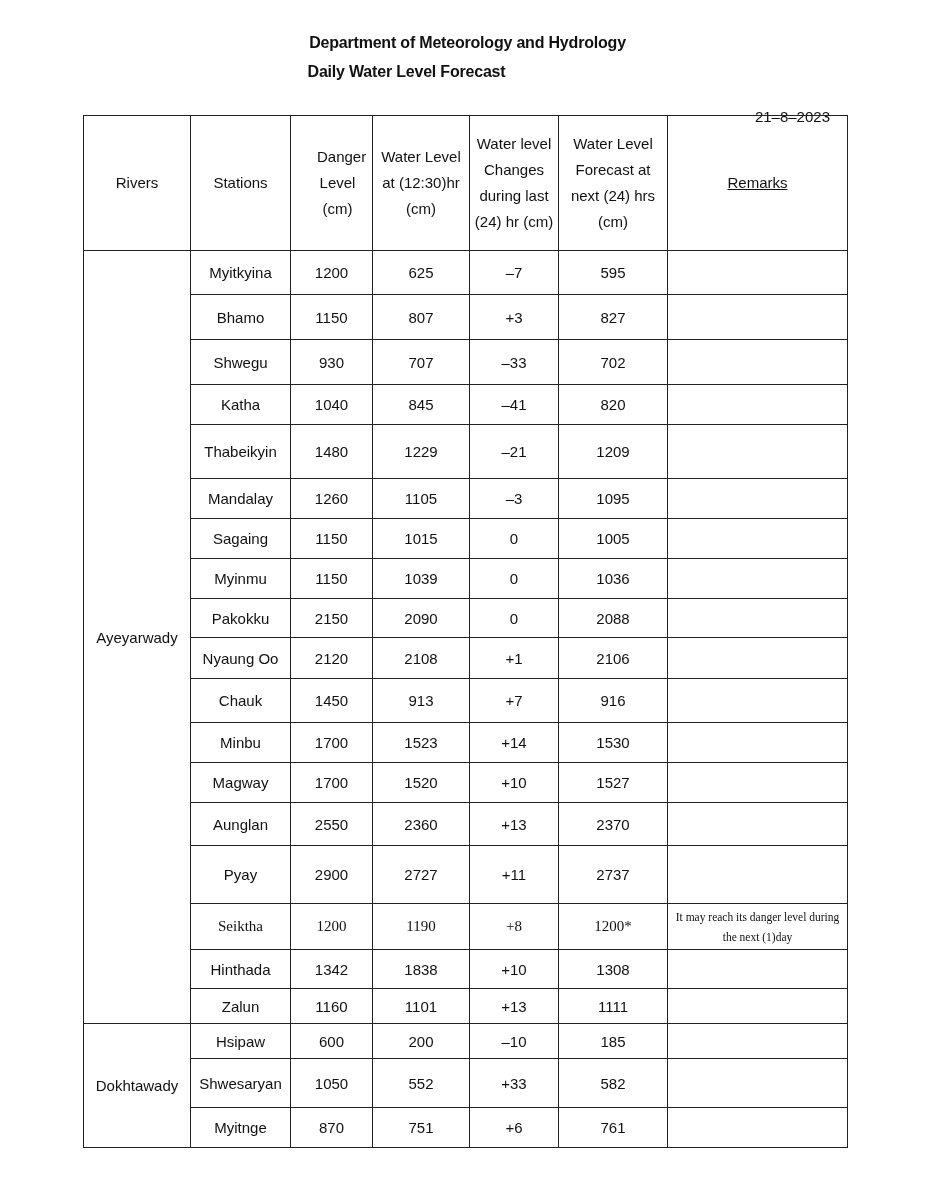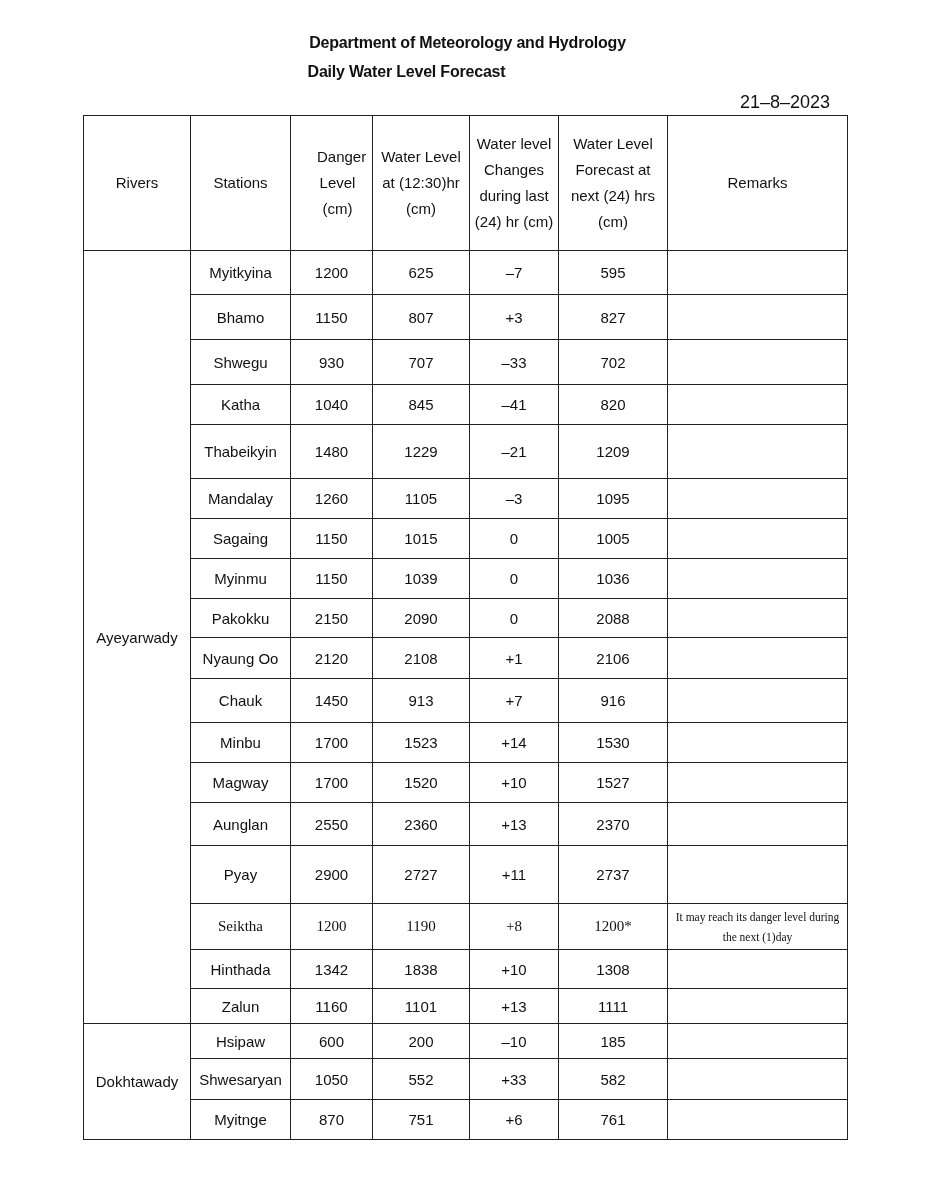--- a/index.html
+++ b/index.html
@@ -1,19 +1,19 @@
 <!DOCTYPE html>
 <html><head>
 <meta charset="utf-8">
 <style>
   html, body { margin:0; padding:0; background:#ffffff; }
   body { width:927px; height:1200px; position:relative; font-family:"Liberation Sans", sans-serif; color:#111; }
   .title1 { position:absolute; left:0; top:34px; width:927px; text-align:center; font-size:16px; font-weight:bold; letter-spacing:-0.2px; padding-left:8px; box-sizing:border-box; }
   .title2 { position:absolute; left:0; top:63px; width:757px; text-align:center; font-size:16px; font-weight:bold; letter-spacing:-0.2px; padding-left:56px; box-sizing:border-box; }
-  .date { position:absolute; right:97px; top:92px; font-size:18px; }
+  .date { position:absolute; right:97px; top:108px; font-size:15px; }
   table.wl { position:absolute; left:83px; top:115px; border-collapse:collapse; table-layout:fixed; width:764px; font-size:15px; }
   table.wl td, table.wl th { border:1.4px solid #222; text-align:center; vertical-align:middle; padding:0; font-weight:normal; }
   table.wl th { line-height:26px; height:134px; }
   td.station { text-align:left; padding-left:5px; }
   td.river { text-align:left; vertical-align:top; padding:4px 0 0 8px; border-bottom:1.4px solid #222; }
   td.remark { font-size:11.5px; line-height:20px; }
   tr.r { }
 </style>
 </head>
 <body>
@@ -33,21 +33,21 @@
       <col style="width:180px">
   </colgroup>
   <thead>
     <tr id="hdr">
         <th style="padding-left: 0px; padding-right: 0px;">Rivers</th>
         <th style="padding-left: 0px; padding-right: 0px;">Stations</th>
         <th style="padding-left: 26px; padding-right: 14px;">Danger Level (cm)</th>
         <th style="padding-left: 4px; padding-right: 4px;">Water Level at (12:30)hr (cm)</th>
         <th style="padding-left: 2px; padding-right: 2px;">Water level Changes during last (24) hr (cm)</th>
         <th style="padding-left: 6px; padding-right: 6px;">Water Level Forecast at next (24) hrs (cm)</th>
-        <th style="padding-left: 0px; padding-right: 0px;">Remarks</th>
+        <th style="padding-left: 0px; padding-right: 0px; text-decoration: underline;">Remarks</th>
       </tr>
   </thead>
   <tbody id="tbody">
       <tr class="r" style="height: 44px;">
         <td class="river" rowspan="18">Ayeyarwady</td>
         <td class="station">Myitkyina</td>
         <td>1200</td>
         <td>625</td>
         <td>–7</td>
         <td>595</td>
@@ -191,21 +191,21 @@
       </tr>
       <tr class="r" style="height: 35px;">
         <td class="river" rowspan="3">Dokhtawady</td>
         <td class="station">Hsipaw</td>
         <td>600</td>
         <td>200</td>
         <td>–10</td>
         <td>185</td>
         <td class="remark"></td>
       </tr>
-      <tr class="r" style="height: 41px;">
+      <tr class="r" style="height: 49px;">
         <td class="station">Shwesaryan</td>
         <td>1050</td>
         <td>552</td>
         <td>+33</td>
         <td>582</td>
         <td class="remark"></td>
       </tr>
       <tr class="r" style="height: 40px;">
         <td class="station">Myitnge</td>
         <td>870</td>

